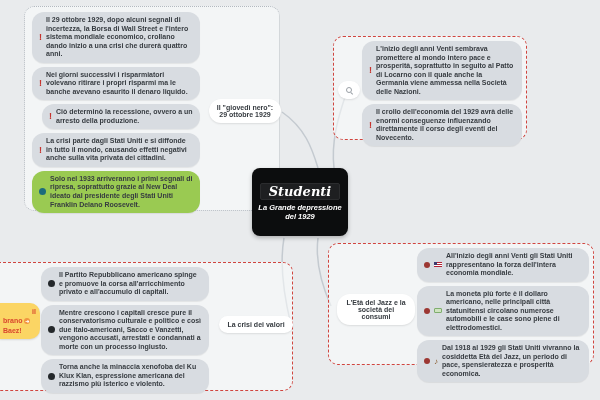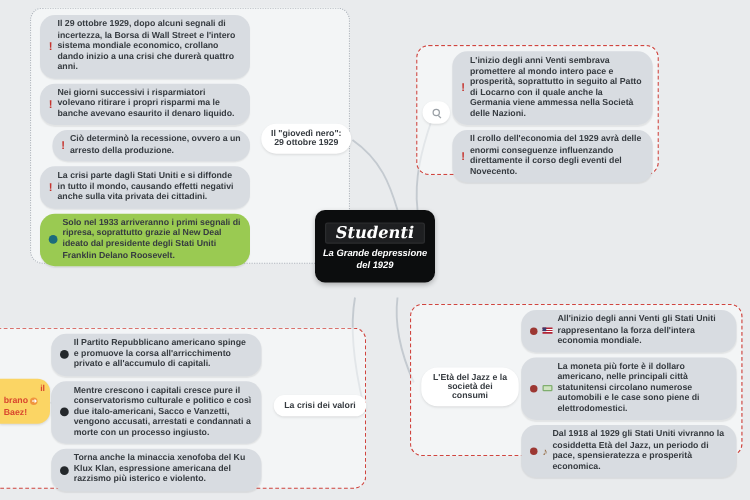--- a/index.html
+++ b/index.html
@@ -32,21 +32,21 @@
   .icon-flag::before{content:"";position:absolute;left:0;top:0;width:3px;height:3px;background:#3c3b6e;}
   .icon-banknote{width:8px;height:5px;background:#cfe3c0;border:1px solid #7fae6e;box-sizing:border-box;border-radius:1px;}
   .icon-note{color:#8a5a2b;font-size:8px;line-height:5px;}
 
   .search-node{position:absolute;background:#fff;border-radius:10px;box-shadow:0 1px 2px rgba(0,0,0,.10);
                display:flex;align-items:center;justify-content:center;}
   .magnifier{position:relative;width:7px;height:7px;}
   .magnifier::before{content:"";position:absolute;left:0;top:0;width:4px;height:4px;border:1px solid #9aa0a6;border-radius:50%;}
   .magnifier::after{content:"";position:absolute;left:5px;top:5px;width:3px;height:1px;background:#9aa0a6;transform:rotate(45deg);transform-origin:0 0;}
 
-  .center-node{position:absolute;left:252px;top:168px;width:96px;height:58px;background:#0c0d0e;border-radius:8px;
+  .center-node{position:absolute;left:252px;top:168px;width:96px;height:68px;background:#0c0d0e;border-radius:8px;
                display:flex;flex-direction:column;align-items:center;justify-content:center;gap:3px;z-index:2;
                box-shadow:0 2px 4px rgba(0,0,0,.25);}
   .brand{font-family:"DejaVu Serif",serif;font-style:italic;font-weight:bold;color:#fff;font-size:13px;
          background:#1e1f21;border:1px solid #2b2c2e;padding:0 8px;border-radius:2px;}
   .center-title{color:#fff;font-size:7.5px;font-weight:bold;font-style:italic;text-align:center;width:84px;line-height:1.25;}
 
   .note{position:absolute;left:0;top:303px;width:40px;background:#fbd564;border-radius:0 10px 10px 0;z-index:2;
         padding:4px 4px 4px 3px;font-size:7px;font-weight:bold;color:#d9472e;line-height:1.35;box-sizing:border-box;
         box-shadow:0 1px 2px rgba(0,0,0,.12);}
   .note .line{display:flex;align-items:center;gap:2px;}

